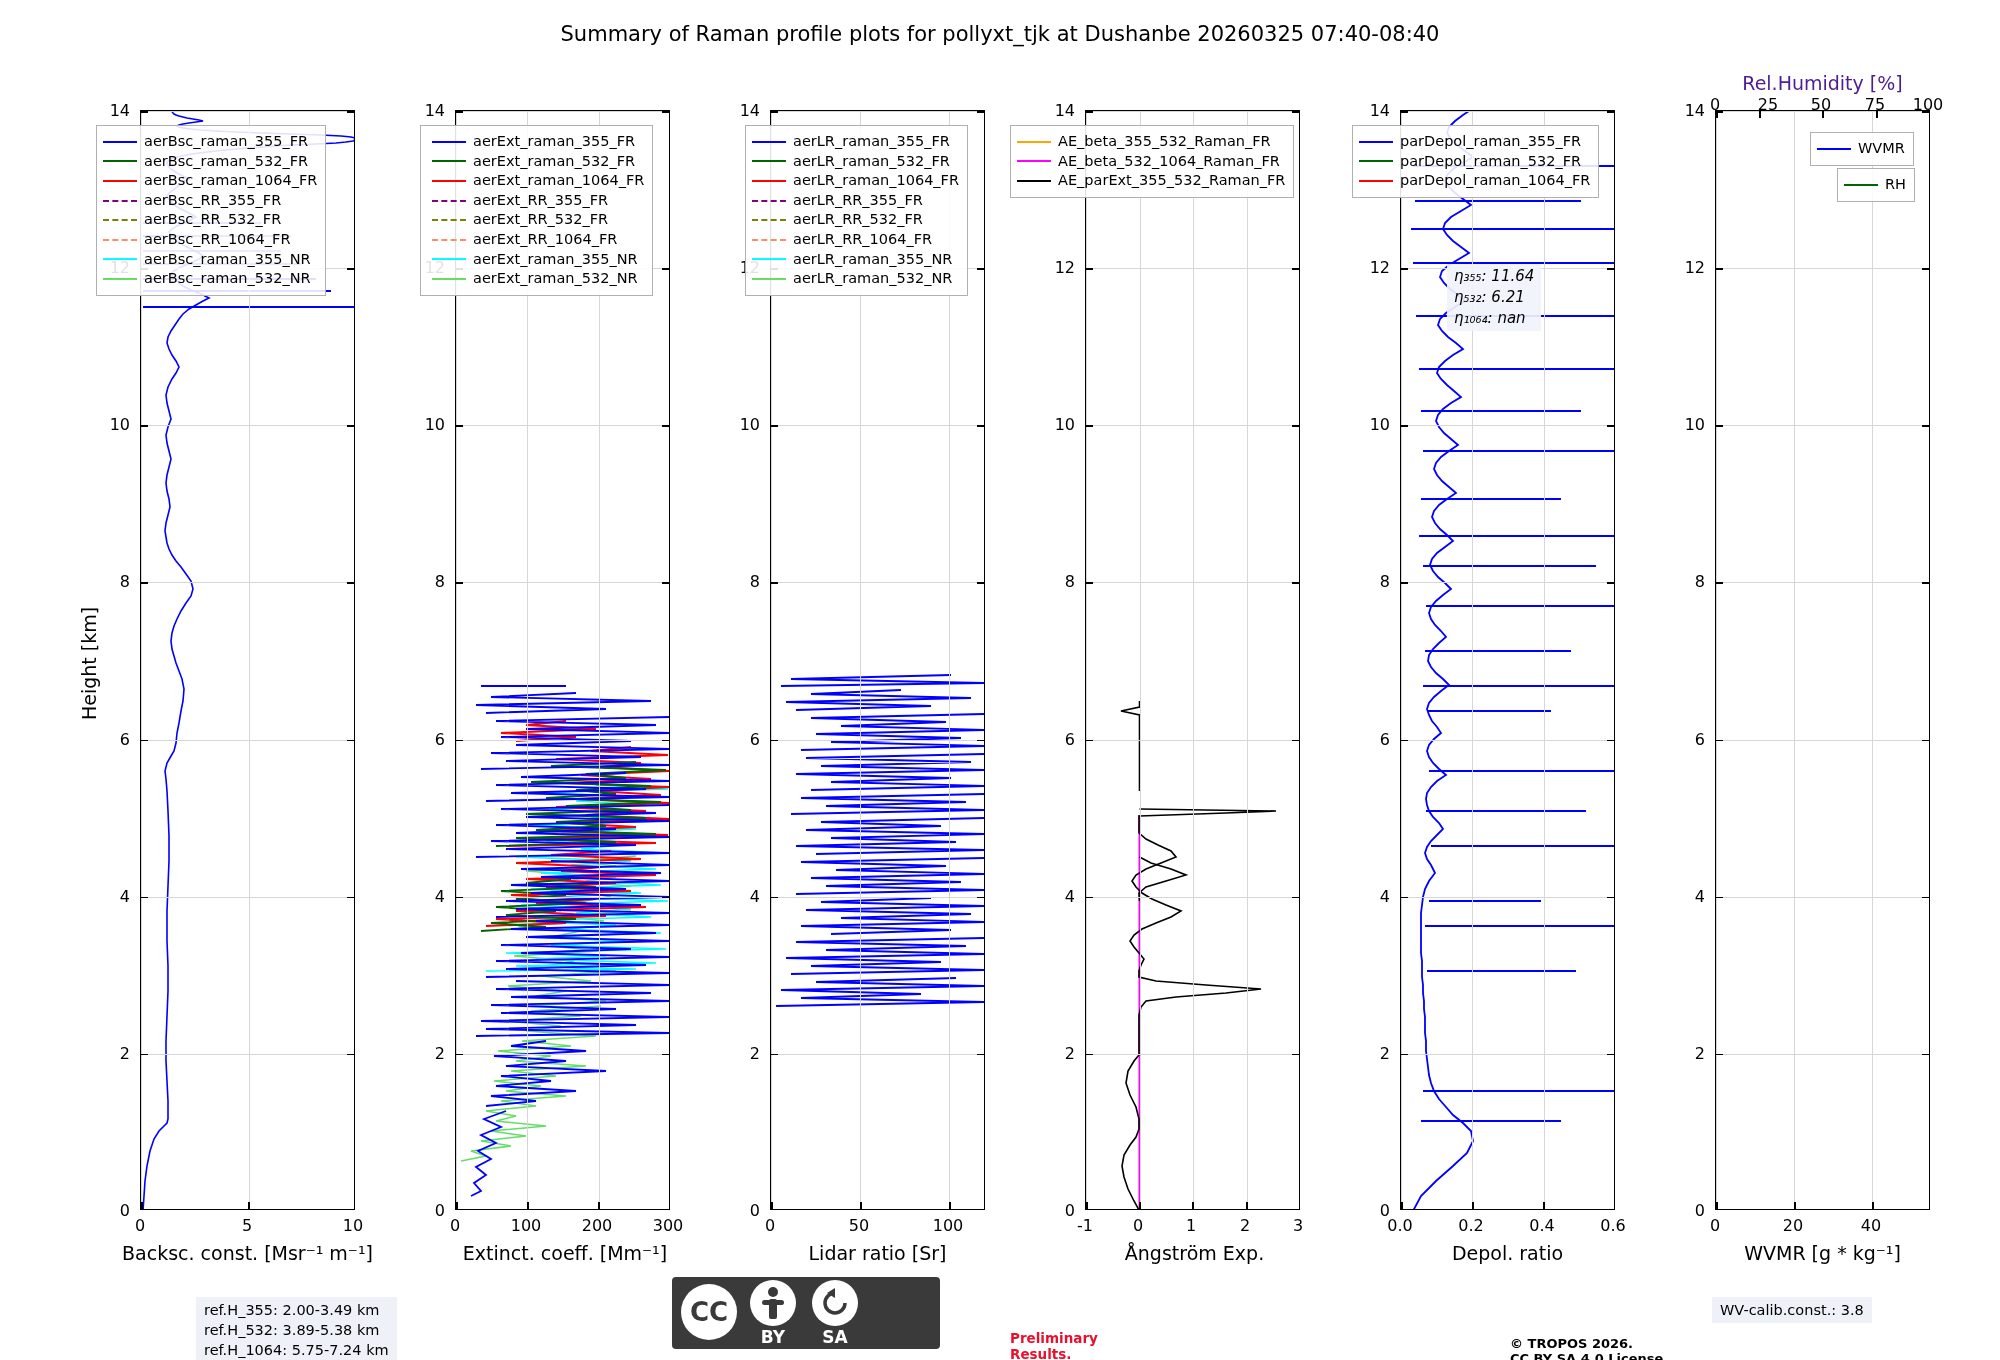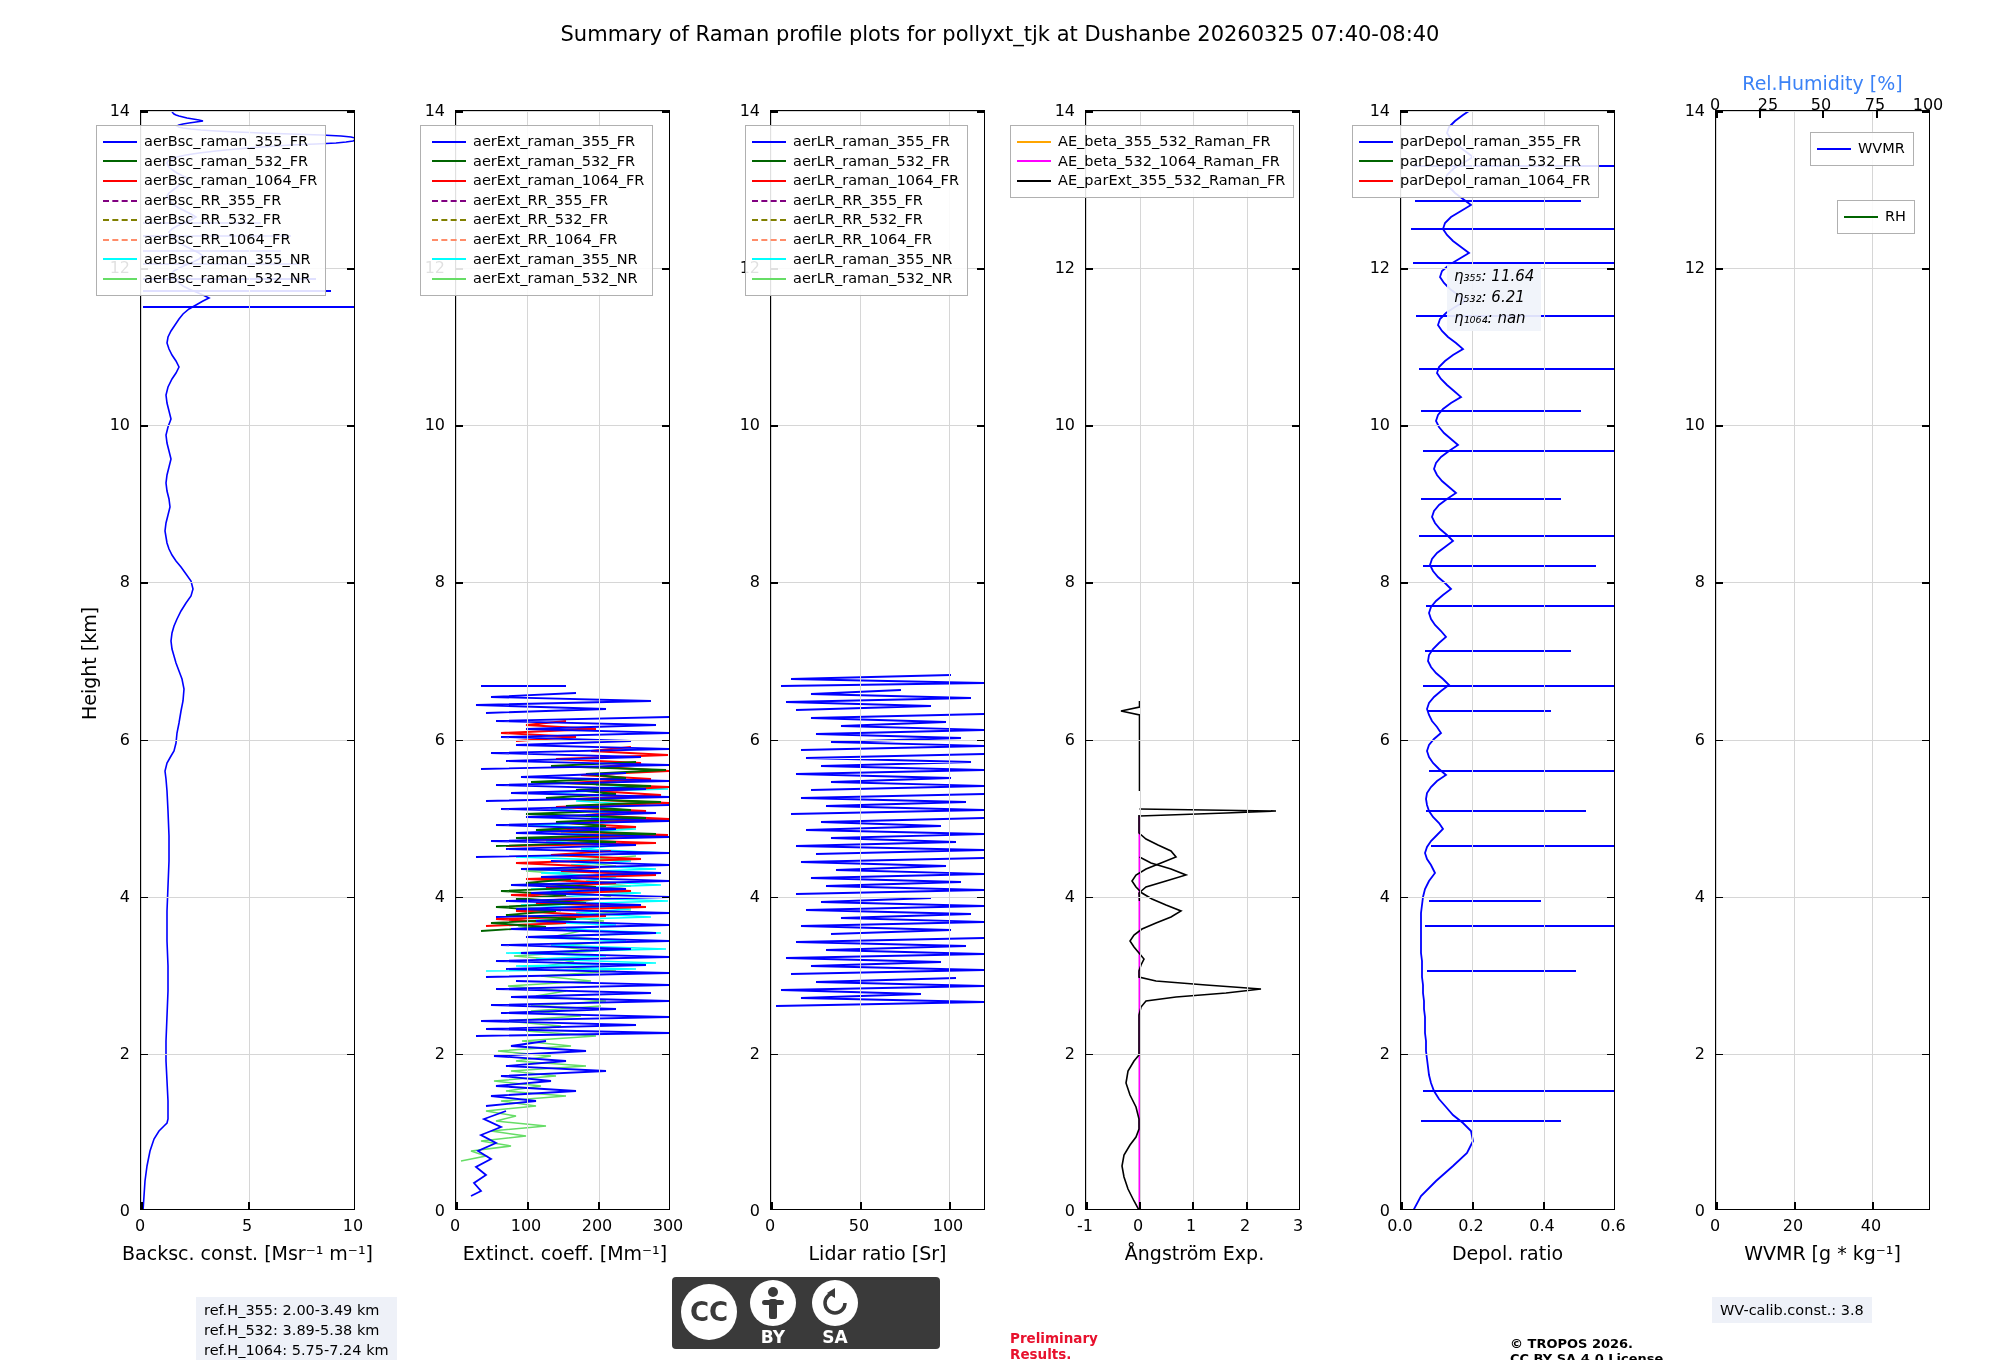--- a/index.html
+++ b/index.html
@@ -171,21 +171,21 @@
     top: 1336px;
     color: #000;
     font-size: 13px;
     font-weight: bold;
     line-height: 15px;
   }
   .toptitle {
     position: absolute;
     font-size: 19px;
     text-align: center;
-    color: #3b82f6;
+    color: #4c1d95;
   }
   svg { display:block; }
 </style>
 </head>
 <body>
 
 <div id="page-title">Summary of Raman profile plots for pollyxt_tjk at Dushanbe 20260325 07:40-08:40</div>
 
 <div class="plot" style="left:140px; top:110px; width:215px; height:1100px;">
 
@@ -758,21 +758,21 @@
 <div class="xtick-label" style="left:1821px; top:95px; width:40px">50</div>
 <div class="xtick-label" style="left:1875px; top:95px; width:40px">75</div>
 <div class="xtick-label" style="left:1928px; top:95px; width:40px">100</div>
 
 <div class="legend" style="left:1810px; top:132px;">
   <div class="legend-row">
       <span class="legend-swatch" style="border-top:2px solid #0000ff"></span>
       <span class="legend-label">WVMR</span>
     </div>
 </div>
-<div class="legend" style="left:1837px; top:200px;">
+<div class="legend" style="left:1837px; top:168px;">
   <div class="legend-row">
       <span class="legend-swatch" style="border-top:2px solid #006400"></span>
       <span class="legend-label">RH</span>
     </div>
 </div>
 
 <div class="footnote" style="left:196px; top:1297px;">ref.H_355: 2.00-3.49 km
 ref.H_532: 3.89-5.38 km
 ref.H_1064: 5.75-7.24 km</div>
 <div class="footnote" style="left:1712px; top:1297px;">WV-calib.const.: 3.8</div>

